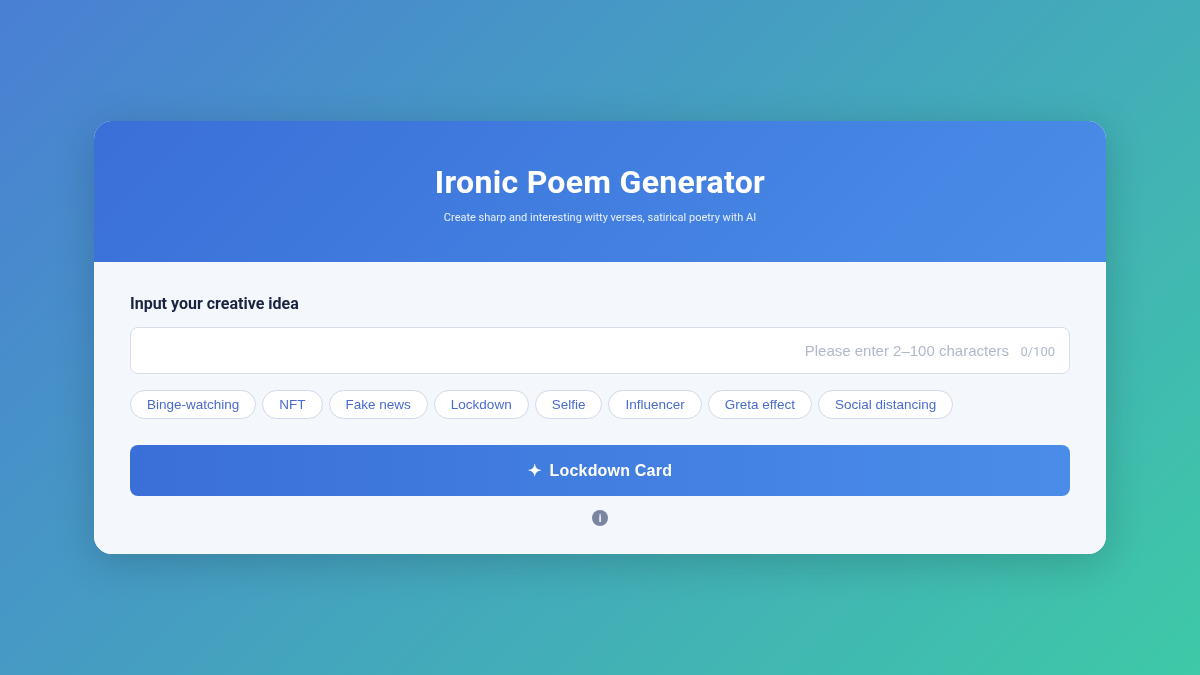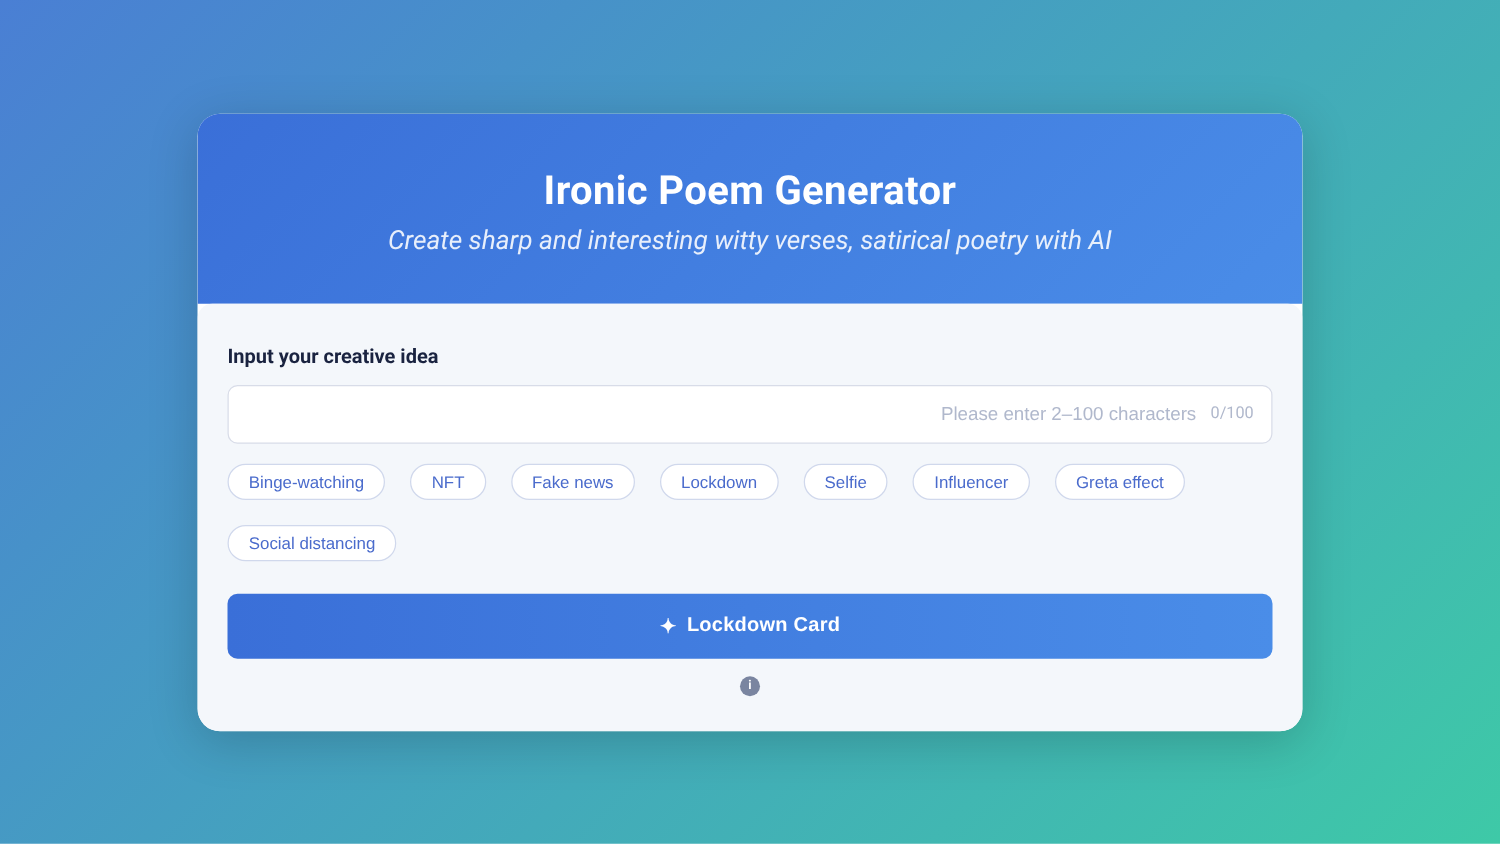--- a/index.html
+++ b/index.html
@@ -13,21 +13,21 @@
       height: 675px;
       overflow: hidden;
       font-family: -apple-system, BlinkMacSystemFont, 'Segoe UI', Roboto, sans-serif;
       background: linear-gradient(135deg, #4a7fd4 0%, #3ec9a7 100%);
       display: flex;
       align-items: center;
       justify-content: center;
     }
 
     .card {
-      width: 884px;
+      width: 1012px;
       background: #fff;
       border-radius: 18px;
       overflow: hidden;
       box-shadow: 0 8px 40px rgba(0,0,0,0.18);
     }
 
     .card-header {
       background: linear-gradient(135deg, #3a6fd8 0%, #4a8de8 100%);
       padding: 42px 40px 38px;
       text-align: center;
@@ -36,29 +36,27 @@
     .card-header h1 {
       color: #fff;
       font-size: 32px;
       font-weight: 700;
       margin-bottom: 10px;
       letter-spacing: 0.3px;
     }
 
     .card-header p {
       color: rgba(255,255,255,0.88);
-      font-size: 21px;
+      font-size: 11px;
       font-weight: 400;
-      font-style: italic;
     }
 
     .card-body {
       background: #f4f7fb;
-      padding: 32px 24px 28px;
-      border-radius: 12px;
+      padding: 32px 36px 28px;
     }
 
     .input-label {
       font-size: 16px;
       font-weight: 700;
       color: #1a2340;
       margin-bottom: 14px;
     }
 
     .input-wrapper {
@@ -91,21 +89,21 @@
       top: 50%;
       transform: translateY(-50%);
       font-size: 13px;
       color: #b0b8cc;
       text-align: center;
     }
 
     .tags-row {
       display: flex;
       flex-wrap: wrap;
-      gap: 20px;
+      gap: 6px;
       margin-bottom: 26px;
     }
 
     .tag {
       background: #fff;
       border: 1.5px solid #d0d8ec;
       border-radius: 20px;
       padding: 6px 16px;
       font-size: 13.5px;
       color: #4a6bcc;

